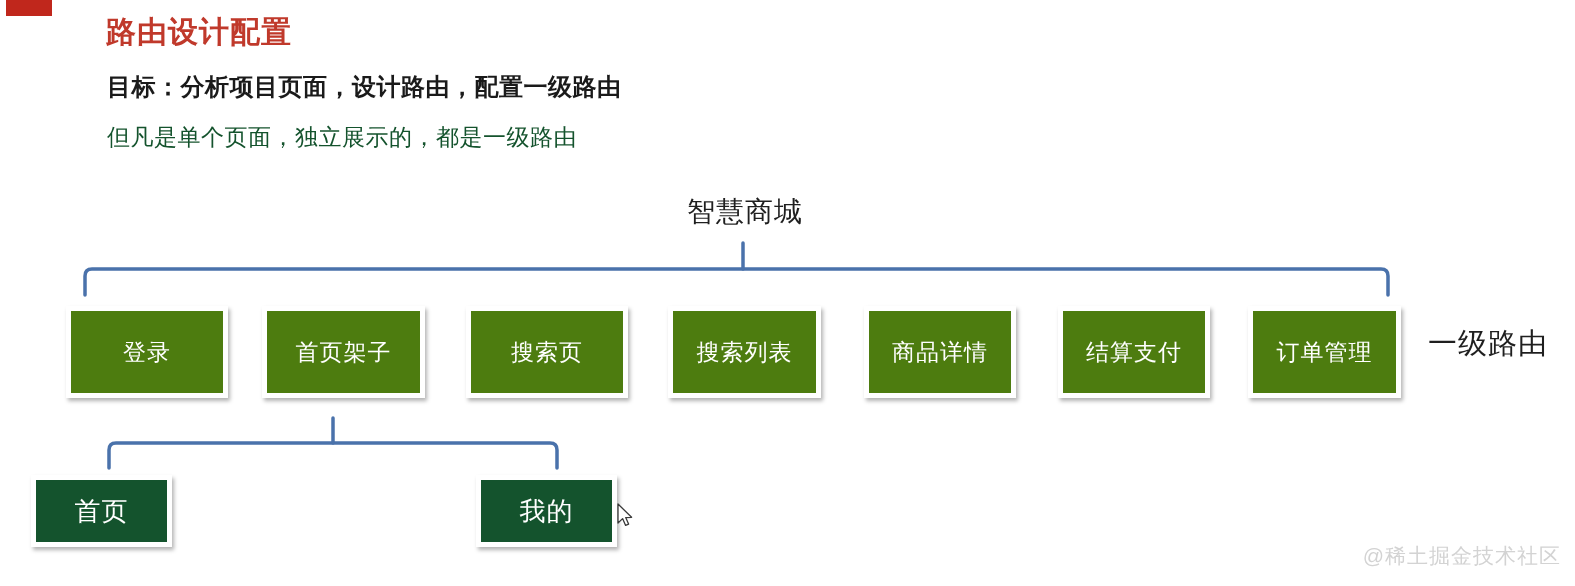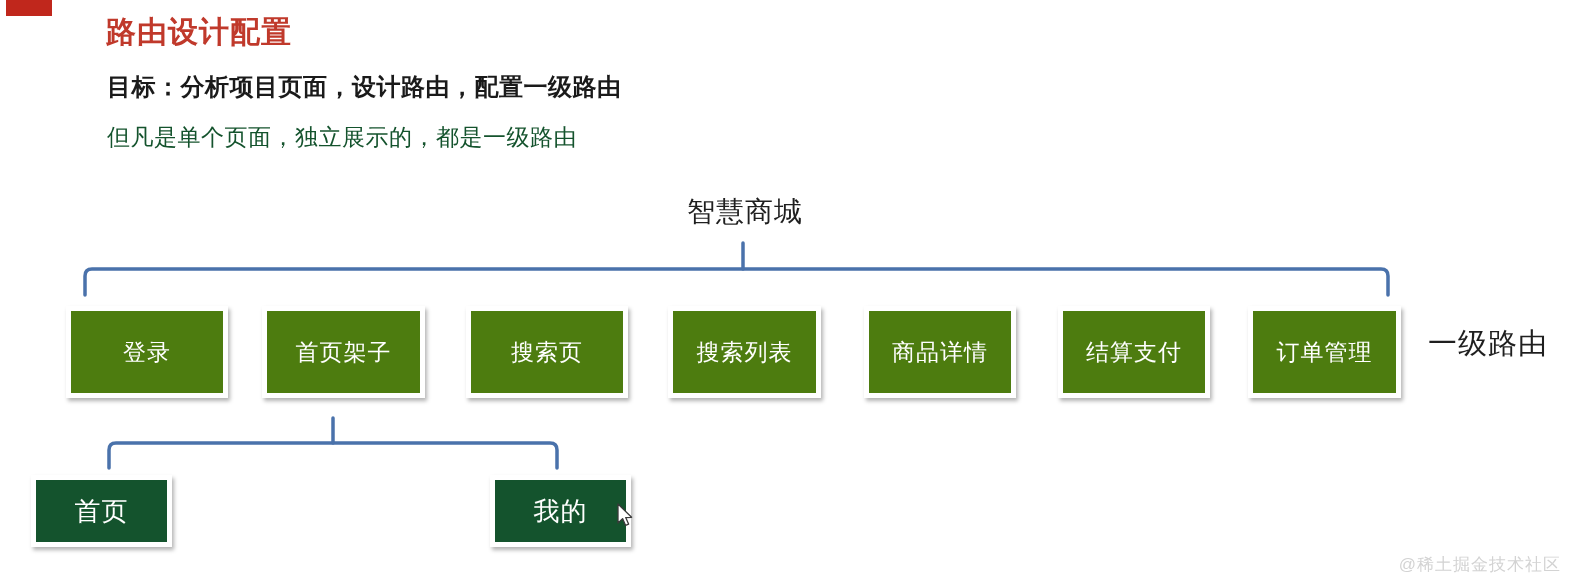--- a/index.html
+++ b/index.html
@@ -116,22 +116,22 @@
   }
   .node.level2 {
     background: #14532d;
     font-size: 26px;
   }
 
   
   .watermark {
     position: absolute;
     right: 14px;
-    bottom: 10px;
-    font-size: 17px;
+    bottom: 16px;
+    font-size: 21px;
     color: #d3d3d3;
     letter-spacing: 1px;
     white-space: nowrap;
   }
 
   
   .cursor {
     position: absolute;
     left: 617px;
     top: 503px;
@@ -183,21 +183,21 @@
   <div class="node level1" style="left:1058px;top:306px;width:152px;height:92px;">
     <span>结算支付</span>
   </div>
   <div class="node level1" style="left:1248px;top:306px;width:153px;height:92px;">
     <span>订单管理</span>
   </div>
 
   <div class="node level2" style="left:31px;top:475px;width:141px;height:72px;">
     <span>首页</span>
   </div>
-  <div class="node level2" style="left:490px;top:475px;width:141px;height:72px;">
+  <div class="node level2" style="left:476px;top:475px;width:141px;height:72px;">
     <span>我的</span>
   </div>
 
   <svg class="cursor" viewBox="0 0 18 26" xmlns="http://www.w3.org/2000/svg">
     <path d="M 1 1 L 1 20 L 5.6 15.6 L 8.6 22.4 L 11.6 21.1 L 8.7 14.6 L 14.6 14.3 Z" fill="#ffffff" stroke="#3a3a3a" stroke-width="1.3" stroke-linejoin="round"></path>
   </svg>
 
   <div class="watermark">@稀土掘金技术社区</div>
 
 </div>

